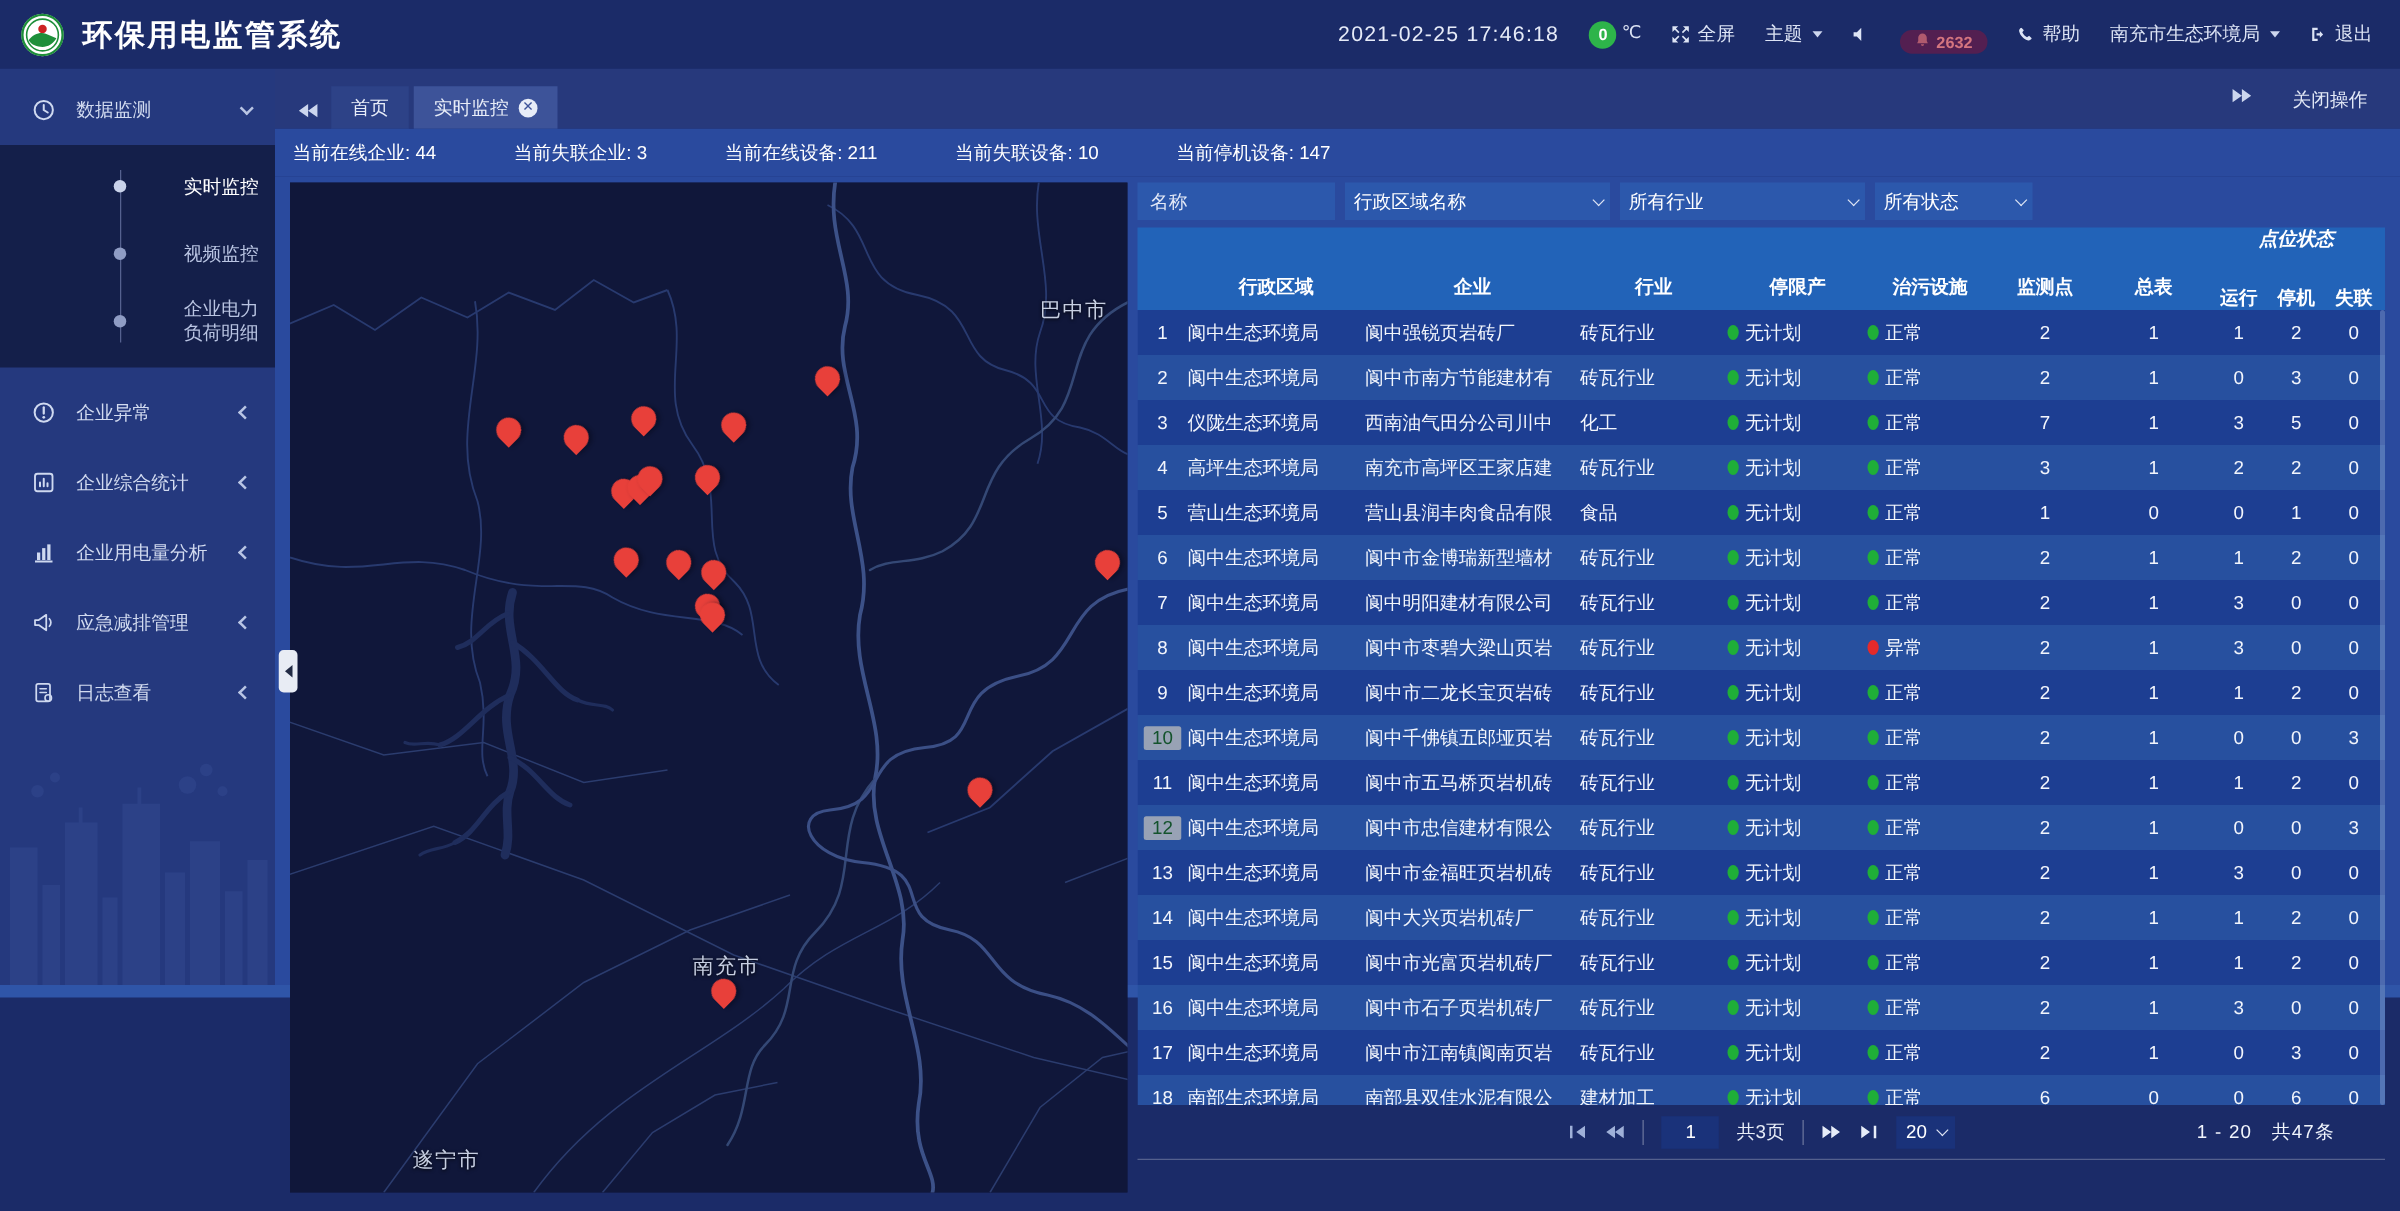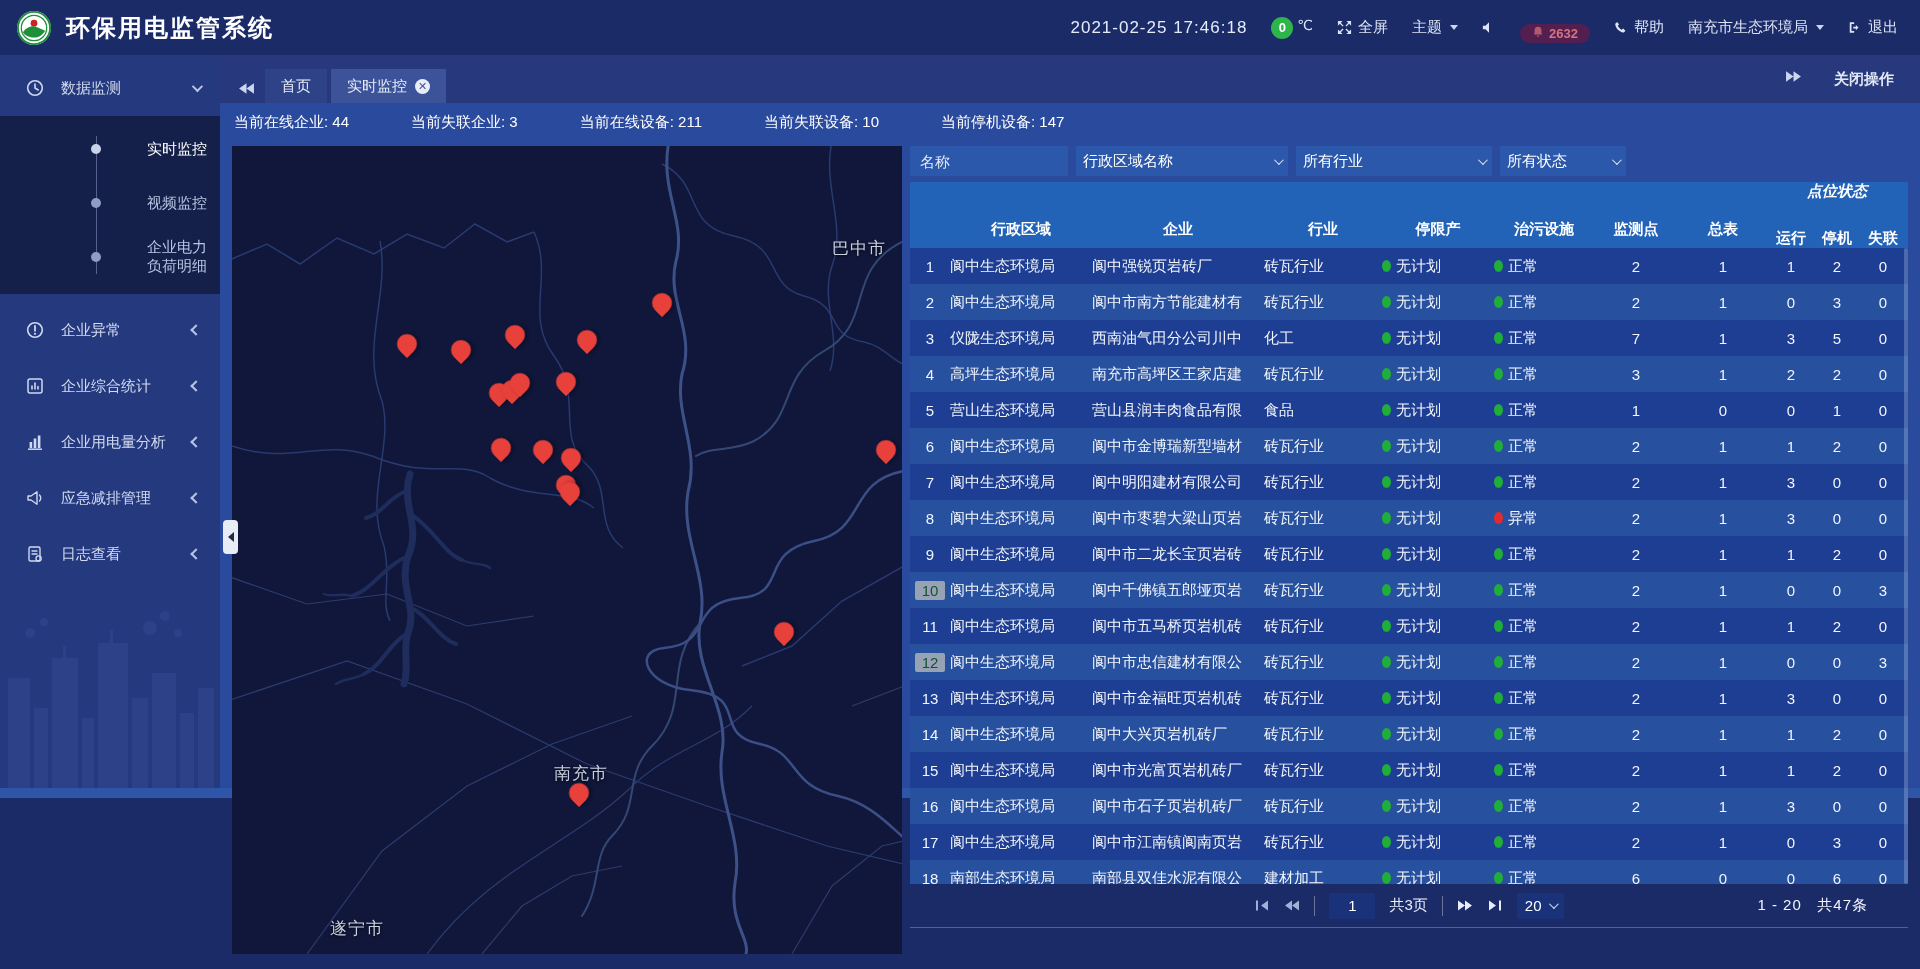--- a/index.html
+++ b/index.html
@@ -47,21 +47,21 @@
 
   
   .main { flex:1; display:flex; flex-direction:column; min-width:0; }
   .tabbar { height:48px; background:#27397c; display:flex; align-items:flex-end; padding:0 26px 0 12px; flex:0 0 auto; }
   .tab-scroll { color:#ccd6ee; margin:0 10px 8px 6px; cursor:pointer; display:flex; }
   .tab { height:34px; display:flex; align-items:center; padding:0 16px; font-size:15px;
     color:#e8edf8; background:#2d4287; margin-right:4px; cursor:pointer; }
   .tab.active { background:#3d5399; }
   .tab-close { width:15px; height:15px; border-radius:50%; background:#e8edf8; color:#3d5399;
     font-size:11px; line-height:15px; text-align:center; margin-left:8px; font-weight:bold; }
-  .tabbar-right { margin-left:auto; display:flex; align-items:flex-start; gap:22px; margin-bottom:12px;font-weight:bold; }
+  .tabbar-right { margin-left:auto; display:flex; align-items:center; gap:22px; margin-bottom:12px; }
   .close-ops { font-size:15px; color:#e2e8f6; cursor:pointer; }
 
   .statsbar { height:38px; background:#2a4a9e; display:flex; align-items:center; padding-left:14px;
     font-size:15px; color:#ffffff; flex:0 0 auto; }
   .stat-item { margin-right:62px; white-space:nowrap; }
 
   
   .content { flex:1; background:#2a4a9e; display:flex; padding:5px 12px 5px 12px; gap:8px; min-height:0; }
 
   

